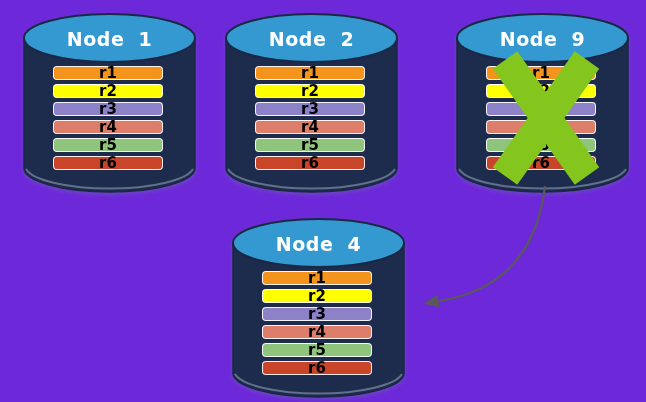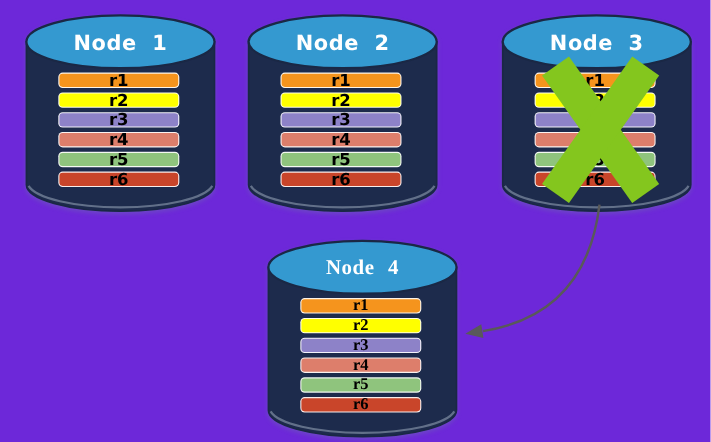--- a/index.html
+++ b/index.html
@@ -4,21 +4,21 @@
 <style>
   html,body{margin:0;padding:0;background:#fff;}
   .stage{
     position:relative;width:646px;height:402px;background:#6d28d9;overflow:hidden;
     font-family:"DejaVu Sans","Liberation Sans",sans-serif;
   }
   .node{position:absolute;width:175px;height:186px;}
   .node-1{left:22px;top:8px;}
   .node-2{left:224px;top:8px;}
   .node-3{left:455px;top:8px;}
-  .node-4{left:242px;top:213px;font-family:Liberation Serif, serif;}
+  .node-4{left:231px;top:213px;}
   .cyl{position:absolute;left:0;top:0;filter:drop-shadow(0 2px 2px rgba(110,130,160,.35));}
   .node-title{
     position:absolute;left:0;top:18px;width:175px;height:26px;line-height:26px;
     text-align:center;color:#fff;font-size:19px;font-weight:bold;word-spacing:7px;
     letter-spacing:.5px;
   }
   .rows{position:absolute;left:31px;top:58px;width:110px;}
   .row{
     height:12px;border:1px solid rgba(255,255,255,.9);border-radius:4px;
     margin-bottom:4px;text-align:center;font-size:15px;font-weight:bold;
@@ -65,21 +65,21 @@
       <div class="row" style="background: rgb(201, 69, 42);">r6</div>
     </div>
   </div>
 
   <div class="node node-3">
     <svg class="cyl" width="175" height="186" viewBox="0 0 175 186">
       <path d="M2 30 V160 A85.5 24 0 0 0 173 160 V30 Z" stroke-width="1.5" fill="#1D2B4C" stroke="#1A2845"></path>
       <path d="M4 161 A84.5 23 0 0 0 171 161" fill="none" stroke-width="2" opacity="0.55" stroke="#9AA9BC"></path>
       <ellipse cx="87.5" cy="30" rx="85.5" ry="24" stroke-width="2" fill="#3499D0" stroke="#1A2845"></ellipse>
     </svg>
-    <div class="node-title">Node 3</div>
+    <div class="node-title">Node 9</div>
     <div class="rows">
       <div class="row" style="background: rgb(245, 148, 29);">r1</div>
       <div class="row" style="background: rgb(255, 255, 0);">r2</div>
       <div class="row" style="background: rgb(141, 130, 200);">r3</div>
       <div class="row" style="background: rgb(221, 126, 107);">r4</div>
       <div class="row" style="background: rgb(143, 196, 125);">r5</div>
       <div class="row" style="background: rgb(201, 69, 42);">r6</div>
     </div>
     <svg class="x-overlay" width="110" height="132" viewBox="0 0 110 132">
       <line x1="14" y1="8" x2="96" y2="124" stroke-width="30" stroke="#84C61E"></line>

